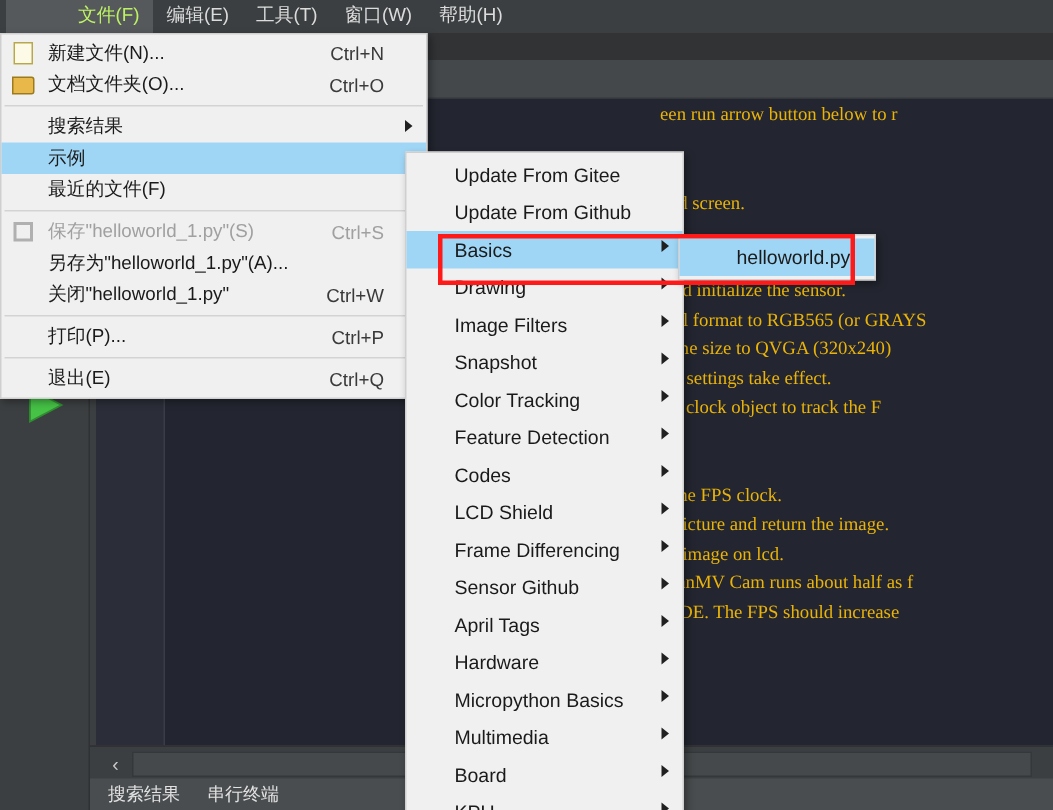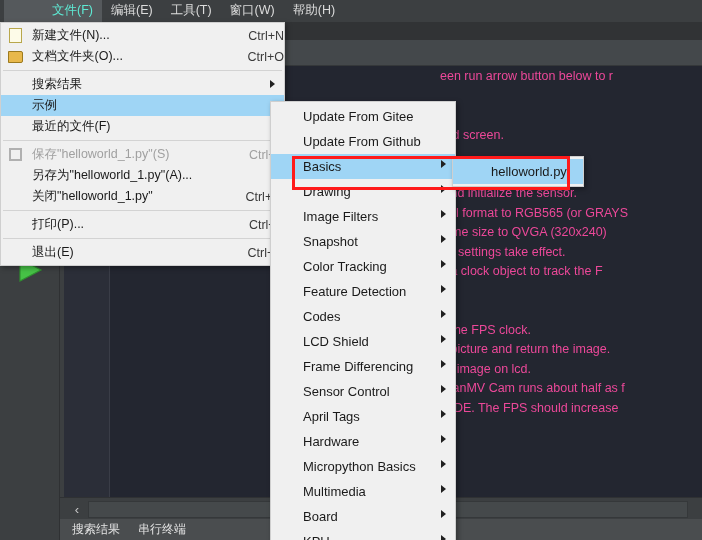--- a/index.html
+++ b/index.html
@@ -24,21 +24,21 @@
     display: flex; align-items: center;
     padding-left: 4px;
   }
   .menubar-item {
     font-size: 12.5px; color: #dcdcdc;
     padding: 3px 9px 4px 9px;
     line-height: 15px;
     white-space: nowrap;
   }
   .menubar-item.active {
-    background: #55595c; color: #5eead4; padding-left: 48px;
+    background: #55595c; color: #bef264; padding-left: 48px;
   }
 
   
   .editor-wrap {
     position: absolute; left: 60px; top: 22px;
     width: 642px; height: 475px;
     background: #232630;
   }
   .tabstrip {
     position: absolute; left: 0; top: 18px;
@@ -99,24 +99,24 @@
   }
   .c-kw  { color: #c678dd; }
   .c-fn  { color: #e06c9f; }
   .c-var { color: #8c9ae0; }
   .c-pl  { color: #a9b1d6; }
 
   
   .comments {
     position: absolute; left: 0; top: 0;
     width: 642px; height: 430px;
-    font-family: Liberation Sans, sans-serif;
+    font-family: Liberation Serif, serif;
     font-size: 12.5px;
     line-height: 19.5px;
-    color: #ec4899;
+    color: #eab308;
     white-space: pre;
     pointer-events: none;
   }
   .cm-row { height: 19.5px; white-space: pre; padding-left: 380px; }
 
   
   .toolbar {
     position: absolute; left: 0; top: 22px;
     width: 60px; height: 518px;
     background: #3c3f41;
@@ -178,21 +178,21 @@
     white-space: nowrap;
   }
   .menu-row.hl { background: #9fd5f5; }
   .menu-row.disabled { color: #a0a0a0; }
   .mi-icon {
     position: absolute; left: 6px; top: 2px;
     width: 17px; height: 17px;
   }
   .mi-label { padding-left: 31px; }
   .mi-accel {
-    position: absolute; right: 0;
+    position: absolute; right: 28px;
     font-size: 12.5px; color: #3a3a3a; text-align: right;
   }
   .menu-row.disabled .mi-accel { color: #a0a0a0; }
   .mi-arrow {
     position: absolute; right: 9px; top: 6px;
     width: 0; height: 0;
     border-left: 5px solid #202020;
     border-top: 4px solid transparent;
     border-bottom: 4px solid transparent;
   }
@@ -422,21 +422,21 @@
       </div>
       <div class="menu-row">
         <span class="mi-label">LCD Shield</span>
         <span class="mi-arrow"></span>
       </div>
       <div class="menu-row">
         <span class="mi-label">Frame Differencing</span>
         <span class="mi-arrow"></span>
       </div>
       <div class="menu-row">
-        <span class="mi-label">Sensor Control</span>
+        <span class="mi-label">Sensor Github</span>
         <span class="mi-arrow"></span>
       </div>
       <div class="menu-row">
         <span class="mi-label">April Tags</span>
         <span class="mi-arrow"></span>
       </div>
       <div class="menu-row">
         <span class="mi-label">Hardware</span>
         <span class="mi-arrow"></span>
       </div>

